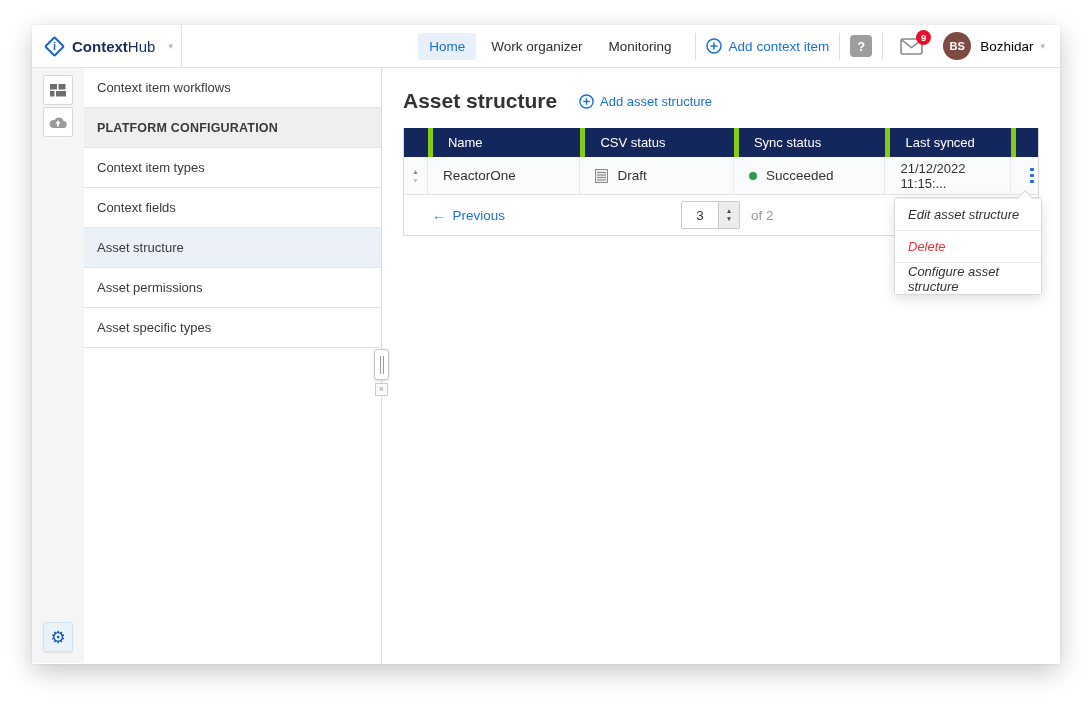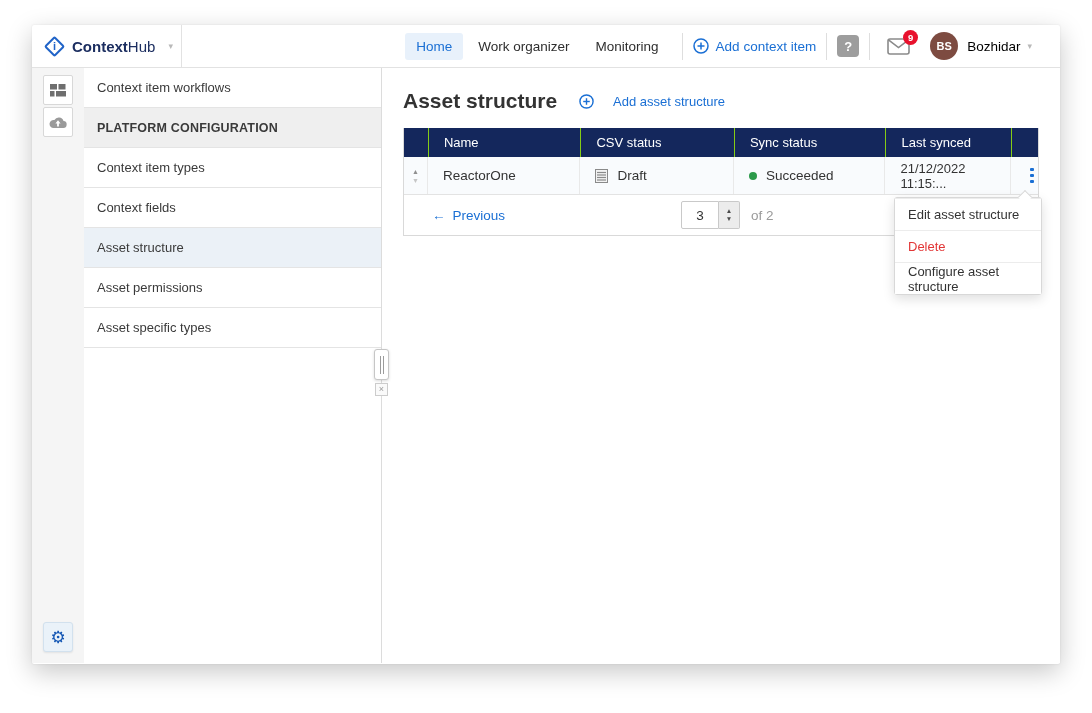--- a/index.html
+++ b/index.html
@@ -11,21 +11,21 @@
   
   .topbar { height:43px; display:flex; align-items:stretch; border-bottom:1px solid #e2e2e2; }
   .logo-sec { width:150px; display:flex; align-items:center; padding-left:15px; border-right:1px solid #e2e2e2; cursor:pointer; }
   .logo-diamond { width:15px; height:15px; border:2px solid #2164c8; border-radius:2px; transform:rotate(45deg);
                   display:flex; align-items:center; justify-content:center; flex:none; }
   .logo-i { transform:rotate(-45deg); color:#2164c8; font-weight:700; font-size:11px; line-height:1; }
   .brand { margin-left:10px; font-size:15px; color:#1c2e60; white-space:nowrap; }
   .brand .bold { font-weight:700; }
   .logo-chev { margin-left:13px; color:#b9b9b9; font-size:9px; }
 
-  .topbar-right { flex:1; display:flex; align-items:center; justify-content:flex-end; padding-right:28px; }
+  .topbar-right { flex:1; display:flex; align-items:center; justify-content:flex-end; padding-right:15px; }
   .nav-item { font-size:13.5px; color:#2e2e2e; padding:6px 11px; border-radius:3px; margin:0 2px; cursor:pointer; white-space:nowrap; }
   .nav-item.active { color:#1a6fd4; background:#e8f1fb; }
   .v-div { width:1px; height:27px; background:#dedede; margin:0 10px; }
   .add-ctx { color:#1a6fd4; font-size:13.5px; display:flex; align-items:center; gap:7px; cursor:pointer; white-space:nowrap; }
   .help-btn { width:22px; height:22px; background:#9d9d9d; border-radius:4px; color:#fff; font-weight:700; font-size:13px;
               display:flex; align-items:center; justify-content:center; cursor:pointer; }
   .mail-wrap { position:relative; margin:0 7px; cursor:pointer; display:flex; align-items:center; }
   .badge { position:absolute; top:-8px; right:-8px; min-width:15px; height:15px; background:#e8112d; color:#fff;
            border-radius:50%; font-size:9.5px; font-weight:700; display:flex; align-items:center; justify-content:center; }
   .user-wrap { display:flex; align-items:center; cursor:pointer; }
@@ -53,26 +53,26 @@
   .scroll-widget { position:absolute; right:-8px; top:281px; z-index:6; }
   .scroll-thumb { width:15px; height:31px; background:#fff; border:1px solid #c6c6c6; border-radius:3px;
                   box-shadow:0 1px 3px rgba(0,0,0,0.15); display:flex; align-items:center; justify-content:center; cursor:grab; }
   .scroll-line { width:4px; height:18px; border-left:1.5px solid #9b9b9b; border-right:1.5px solid #9b9b9b; }
   .scroll-x { width:13px; height:13px; margin-top:3px; margin-left:1px; background:#fafafa; border:1px solid #cccccc;
               color:#9a9a9a; font-size:9px; line-height:1; display:flex; align-items:center; justify-content:center; cursor:pointer; }
 
   .main { flex:1; background:#fff; padding:21px 20px 0 21px; position:relative; }
   .title-row { display:flex; align-items:center; gap:15px; }
   .page-title { font-size:21px; font-weight:700; color:#333; }
-  .add-asset { color:#1a6fd4; font-size:13px; display:flex; align-items:center; gap:19px; cursor:pointer;padding-left:7px; }
+  .add-asset { color:#1a6fd4; font-size:13px; display:flex; align-items:center; gap:6px; cursor:pointer;padding-left:7px; }
 
   
   .table-wrap { margin-top:15px; width:636px; border:1px solid #d9d9d9; border-top:none; }
   .t-header { display:flex; height:29px; background:#14275c; color:#fff; font-size:13px; }
-  .t-hcell { display:flex; align-items:center; padding-left:15px; border-left:1px solid #84cc16; }
+  .t-hcell { display:flex; align-items:center; padding-left:15px; border-left:5px solid #84cc16; }
   .t-hcell:first-child { border-left:none; }
   .w0{width:24px; padding-left:0;} .w1{width:153px;} .w2{width:154px;} .w3{width:152px;} .w4{width:126px;} .w5{width:27px; padding-left:0; justify-content:center;}
   .t-row { display:flex; height:38px; background:#f9fbfd; border-bottom:1px solid #e3e3e3; font-size:13.5px; color:#333; }
   .t-cell { display:flex; align-items:center; padding-left:15px; border-right:1px solid #e9e9e9; }
   .t-cell.w5 { border-right:none; }
   .arrows { flex-direction:column; justify-content:center; gap:2px; padding-left:0; align-items:center; }
   .arr-up { color:#8f8f8f; font-size:7px; line-height:1; cursor:pointer; }
   .arr-dn { color:#c6c6c6; font-size:7px; line-height:1; cursor:pointer; }
   .csv-icon { margin-right:9px; display:flex; }
   .dot { width:8px; height:8px; border-radius:50%; background:#2b9a4a; margin-right:9px; flex:none; }
@@ -85,21 +85,21 @@
   .page-group { position:absolute; left:277px; display:flex; align-items:center; }
   .page-input { width:38px; height:28px; border:1px solid #c9c9c9; border-radius:2px 0 0 2px; text-align:center;
                 font-size:13.5px; color:#333; font-family:"Liberation Sans", sans-serif; }
   .spinner { width:21px; height:28px; background:#ececec; border:1px solid #c9c9c9; border-left:none; border-radius:0 2px 2px 0;
              display:flex; flex-direction:column; align-items:center; justify-content:center; gap:2px; }
   .spin { font-size:6.5px; color:#4a4a4a; line-height:1; cursor:pointer; }
   .of-label { color:#9a9a9a; margin-left:11px; }
 
   
   .menu { position:absolute; left:862px; top:172px; width:148px; background:#fff; border:1px solid #d8d8d8; border-radius:3px;
-          box-shadow:0 4px 12px rgba(0,0,0,0.13); z-index:20; }
+          box-shadow:0 4px 12px rgba(0,0,0,0.13); z-index:20;font-style:italic; }
   .menu-notch { position:absolute; top:-6px; right:11px; width:10px; height:10px; background:#fff;
                 border-left:1px solid #d8d8d8; border-top:1px solid #d8d8d8; transform:rotate(45deg); }
   .menu-item { height:32px; display:flex; align-items:center; padding-left:13px; font-size:13px; color:#333;
                border-top:1px solid #ececec; cursor:pointer; background:#fff; }
   .menu-item:first-child { border-top:none; border-radius:3px 3px 0 0; }
   .menu-item.danger { color:#e23636; border-radius:0 0 3px 3px; }
 </style>
 </head>
 <body>
 

